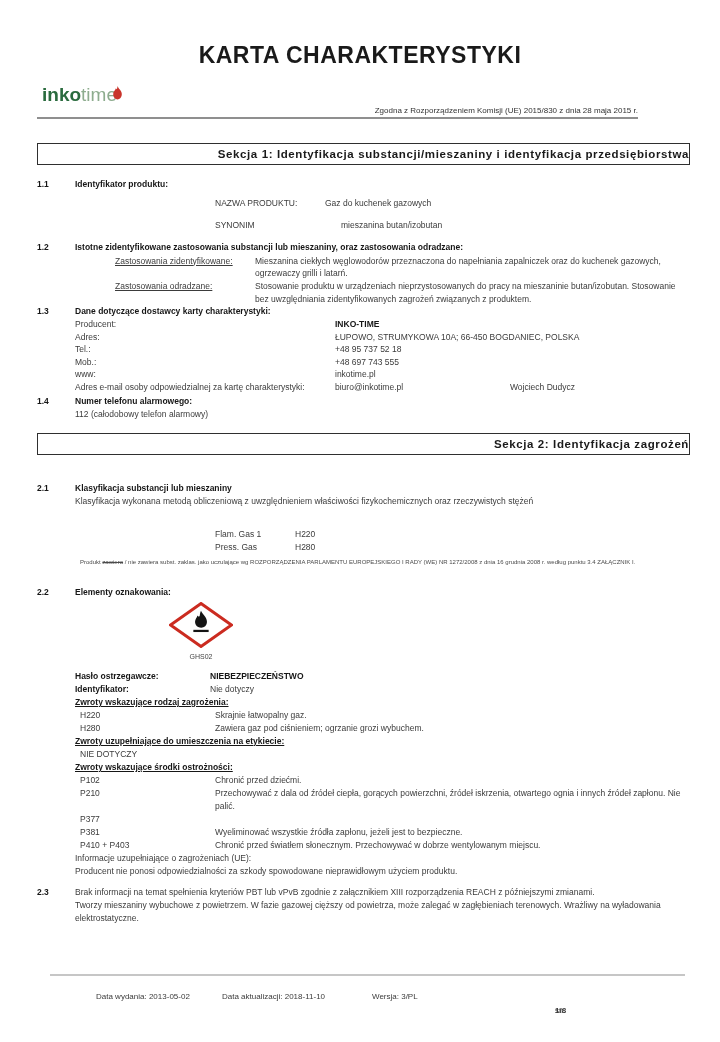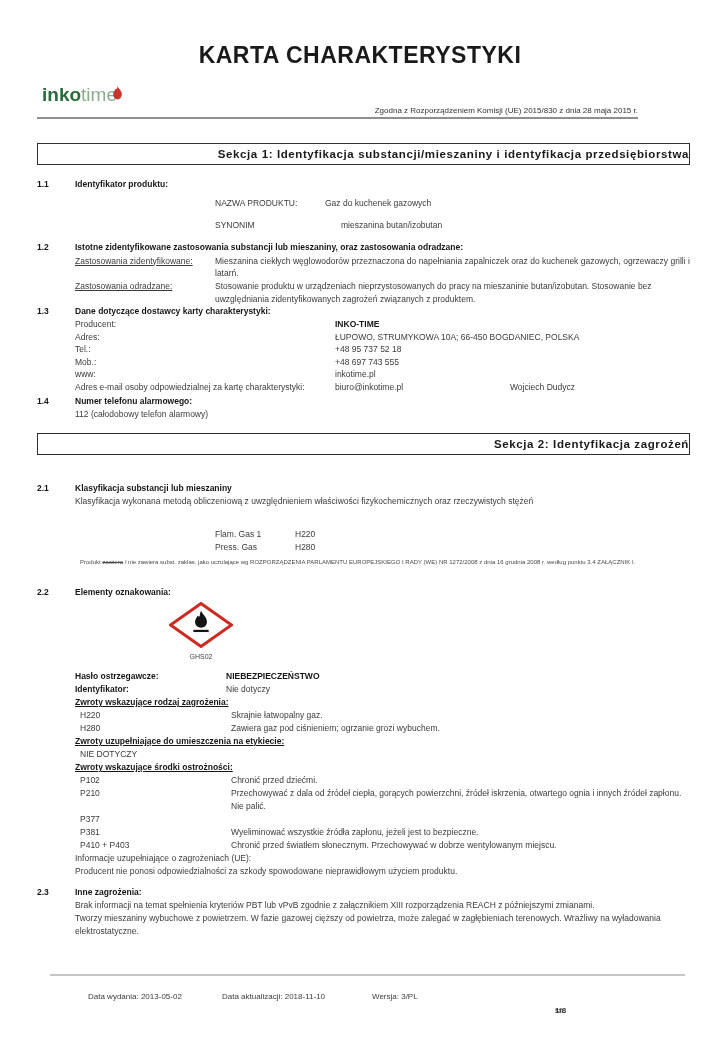--- a/index.html
+++ b/index.html
@@ -38,47 +38,47 @@
   .sec-num { flex:0 0 38px; font-weight:bold; color:#161616; }
   .sec-body { flex:1; min-width:0; }
   .mt13 { margin-top:13px; } .mt9 { margin-top:9px; } .mt8 { margin-top:8px; } .mt4 { margin-top:20px; } .mt2 { margin-top:2px; }
 
   .kv { display:flex; }
   .kv-label { flex:0 0 110px; margin-left:140px; }
   .kv-value { flex:1; }
   .kv-row1 { margin-top:6px; } .kv-row2 { margin-top:9px;gap:16px; }
 
   .use-row { display:flex; line-height:12.5px; margin-top:0.5px; }
-  .use-label { flex:0 0 140px; }
+  .use-label { flex:0 0 140px;margin-left:40px; }
   .use-label span { text-decoration:underline; }
   .use-value { flex:1; }
 
   .kv3 { display:flex; line-height:12.5px; }
   .kv3-label { flex:0 0 260px; }
   .kv3-value { flex:0 0 175px; }
   .kv3-person { flex:1; }
 
   .class-row { display:flex; }
   .class-label { flex:0 0 80px; margin-left:140px; }
 
   .fine-print { margin-left:5px; margin-top:4px; font-size:6px; line-height:8px; color:#4a4a4a; white-space:nowrap; }
   .strike { text-decoration:line-through; }
 
   .picto-wrap { margin-left:94px; margin-top:3px; width:64px; text-align:center; }
   .picto-label { font-size:7px; line-height:10px; color:#444; }
 
-  .hz { display:flex;gap:16px; }
+  .hz { display:flex; }
   .hz-code { flex:0 0 135px; padding-left:5px; }
   .hz-text { flex:1; }
   .group-heading { font-weight:bold; color:#161616; text-decoration:underline; }
 
   
   .footer { position:absolute; top:974px; left:50px; width:635px; border-top:2px solid #c6c6c6; height:40px; }
   .footer span { position:absolute; top:14px; font-size:8px; color:#3b3b3b; white-space:nowrap; }
-  .f1 { left:38px; } .f2 { left:172px; } .f3 { left:322px; } .f4 { left:505px; }
+  .f1 { left:46px; } .f2 { left:172px; } .f3 { left:322px; } .f4 { left:505px; }
 </style>
 </head>
 <body>
 
 <div class="page">
 
   <div class="doc-title">KARTA CHARAKTERYSTYKI</div>
 
   <div class="logo">
     <span class="p1">inko</span><span class="p2">time</span>
@@ -245,21 +245,20 @@
         </div>
 
         <div>Informacje uzupełniające o zagrożeniach (UE):</div>
         <div>Producent nie ponosi odpowiedzialności za szkody spowodowane nieprawidłowym użyciem produktu.</div>
       </div>
     </div>
 
     <div class="sec-row mt8">
       <div class="sec-num">2.3</div>
       <div class="sec-body">
-        <div class="b">Inne zagrożenia:</div>
         <div>Brak informacji na temat spełnienia kryteriów PBT lub vPvB zgodnie z załącznikiem XIII rozporządzenia REACH z późniejszymi zmianami.</div>
         <div>Tworzy mieszaniny wybuchowe z powietrzem. W fazie gazowej cięższy od powietrza, może zalegać w zagłębieniach terenowych. Wrażliwy na wyładowania elektrostatyczne.</div>
       </div>
     </div>
 
   </div>
 
   <div class="footer">
     <span class="f1">Data wydania: 2013-05-02</span>
     <span class="f2">Data aktualizacji: 2018-11-10</span>

